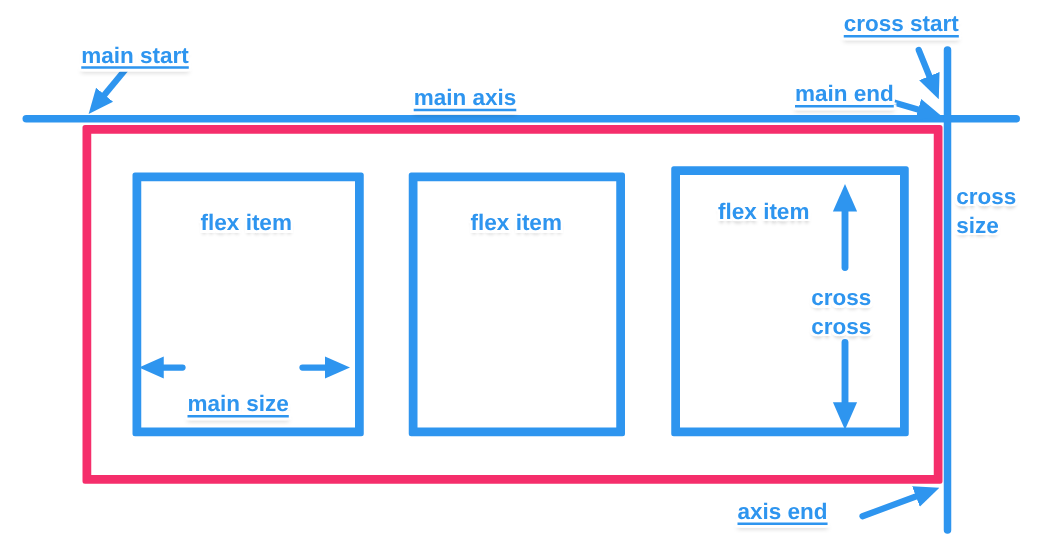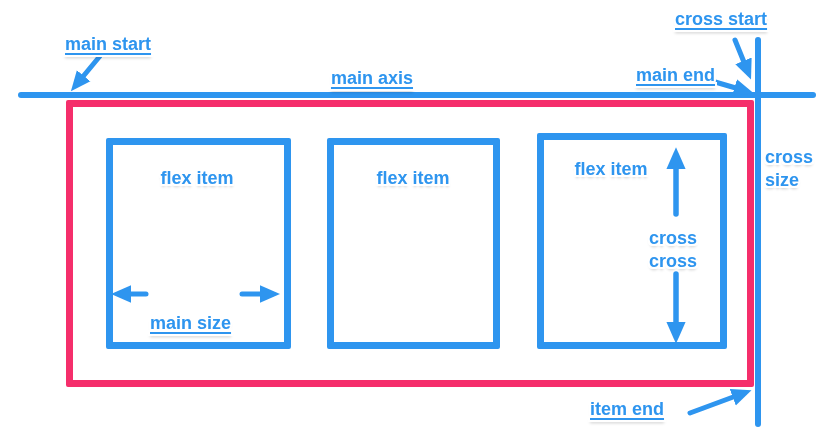--- a/index.html
+++ b/index.html
@@ -98,21 +98,21 @@
   <div class="lbl underlined lbl-main-start">main start</div>
   <div class="lbl underlined centered lbl-main-axis">main axis</div>
   <div class="lbl underlined lbl-main-end">main end</div>
   <div class="lbl underlined lbl-cross-start">cross start</div>
 
   <div class="lbl two-line lbl-cross-axis">
     <span>cross</span>
     <span>size</span>
   </div>
 
-  <div class="lbl underlined lbl-cross-end">item end</div>
+  <div class="lbl underlined lbl-cross-end">axis end</div>
 
   <div class="lbl centered lbl-item-1">flex item</div>
   <div class="lbl centered lbl-item-2">flex item</div>
   <div class="lbl centered lbl-item-3">flex item</div>
 
   <div class="lbl underlined lbl-main-size">main size</div>
 
   <div class="lbl two-line centered lbl-cross-size">
     <span>cross</span>
     <span>cross</span>

